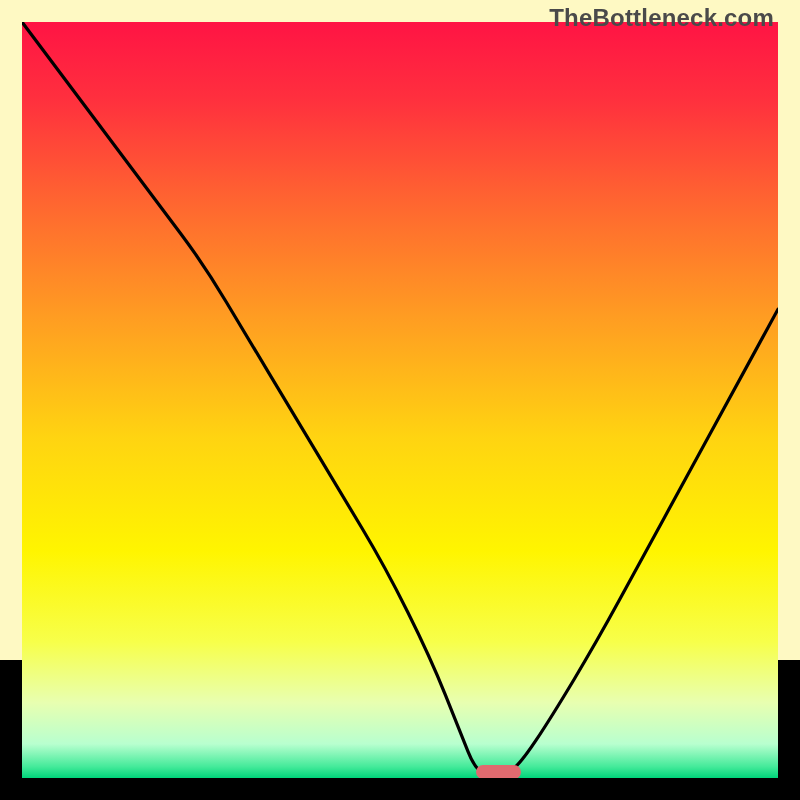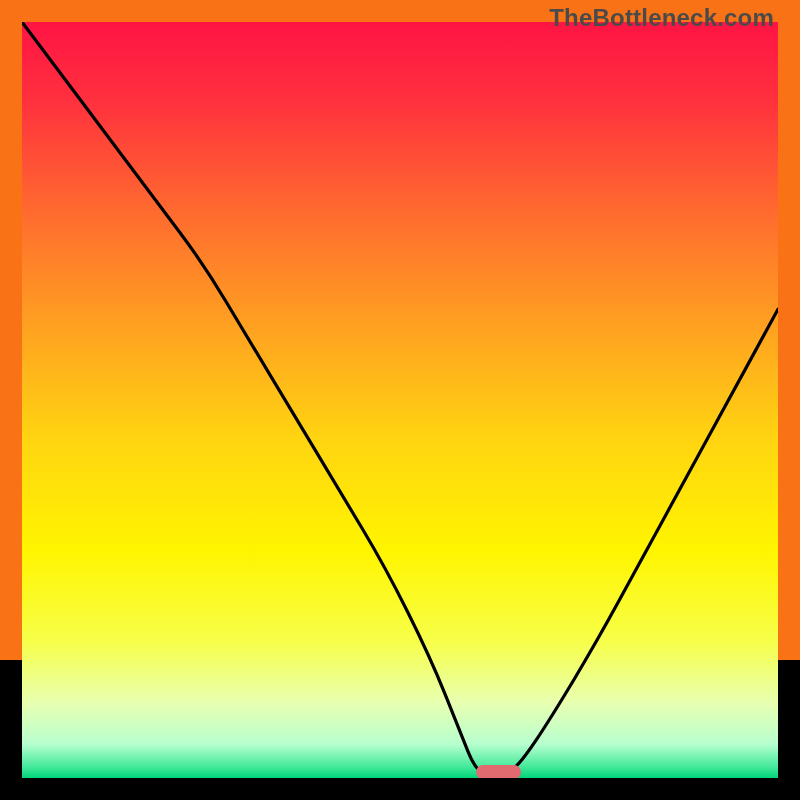--- a/index.html
+++ b/index.html
@@ -9,21 +9,21 @@
     height: 800px;
     background: #000;
     overflow: hidden;
   }
   .frame {
     position: absolute;
     left: 0;
     top: 0;
     width: 800px;
     height: 660px;
-    background: #f97316;
+    background: #fef9c3;
   }
   .plot {
     position: absolute;
     left: 22px;
     top: 22px;
     width: 756px;
     height: 756px;
     overflow: hidden;
   }
   .gradient {

